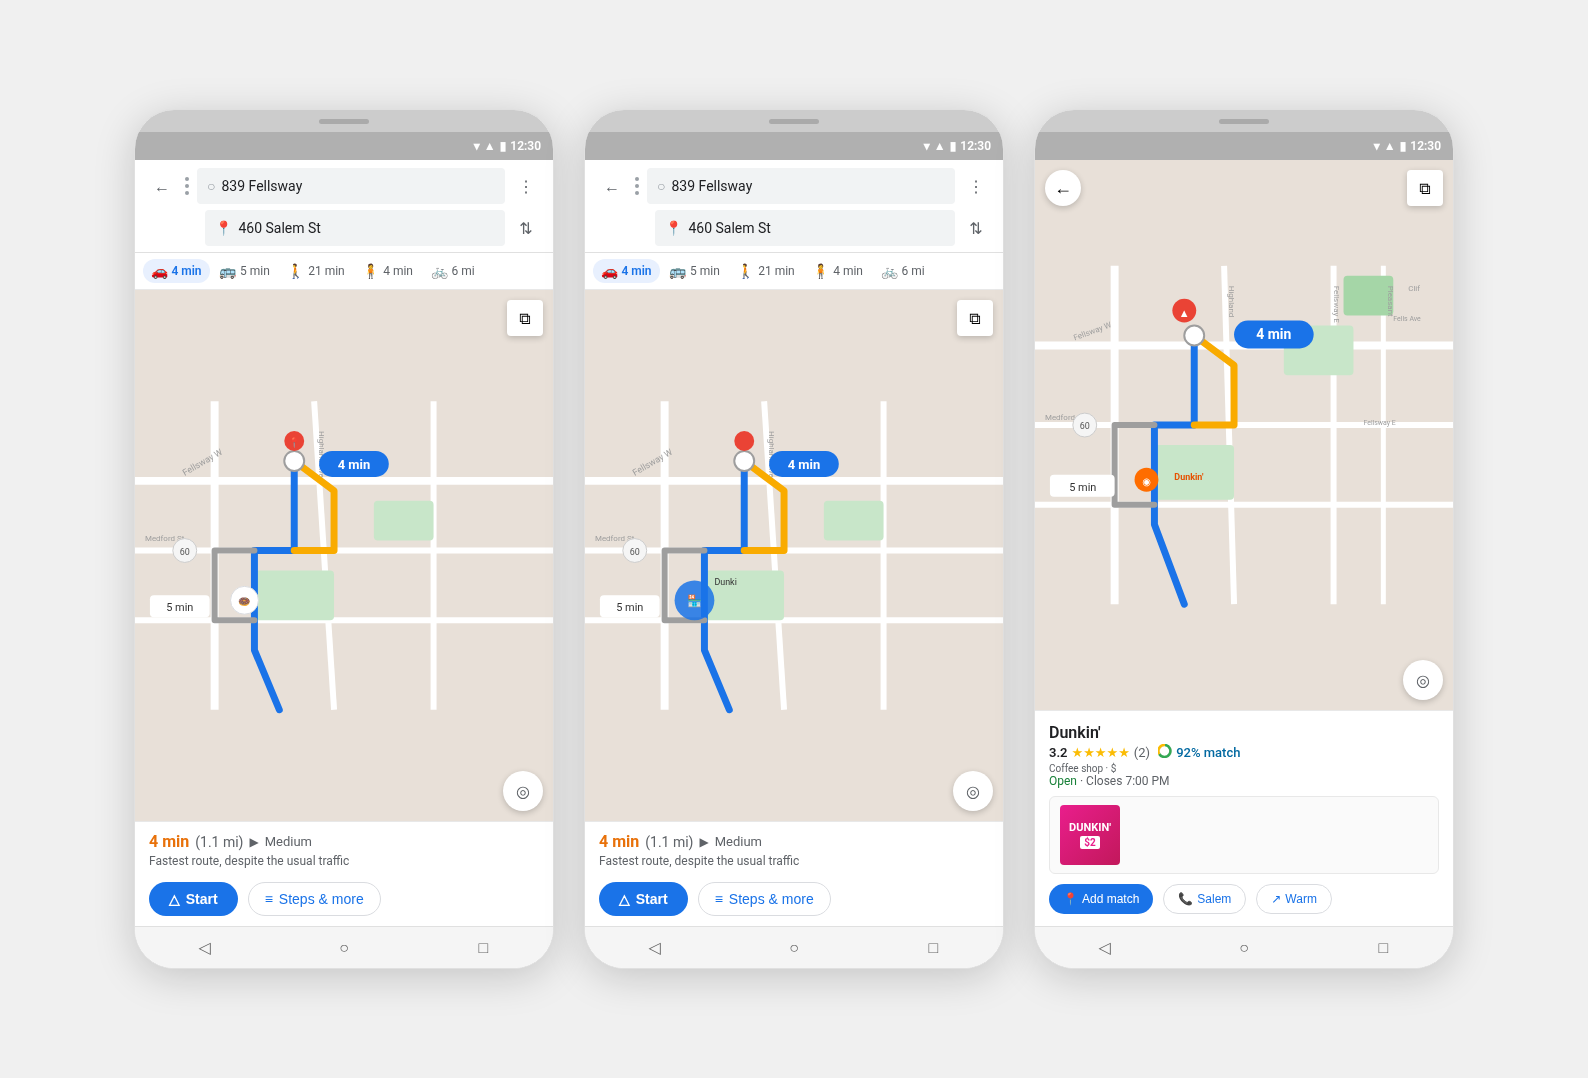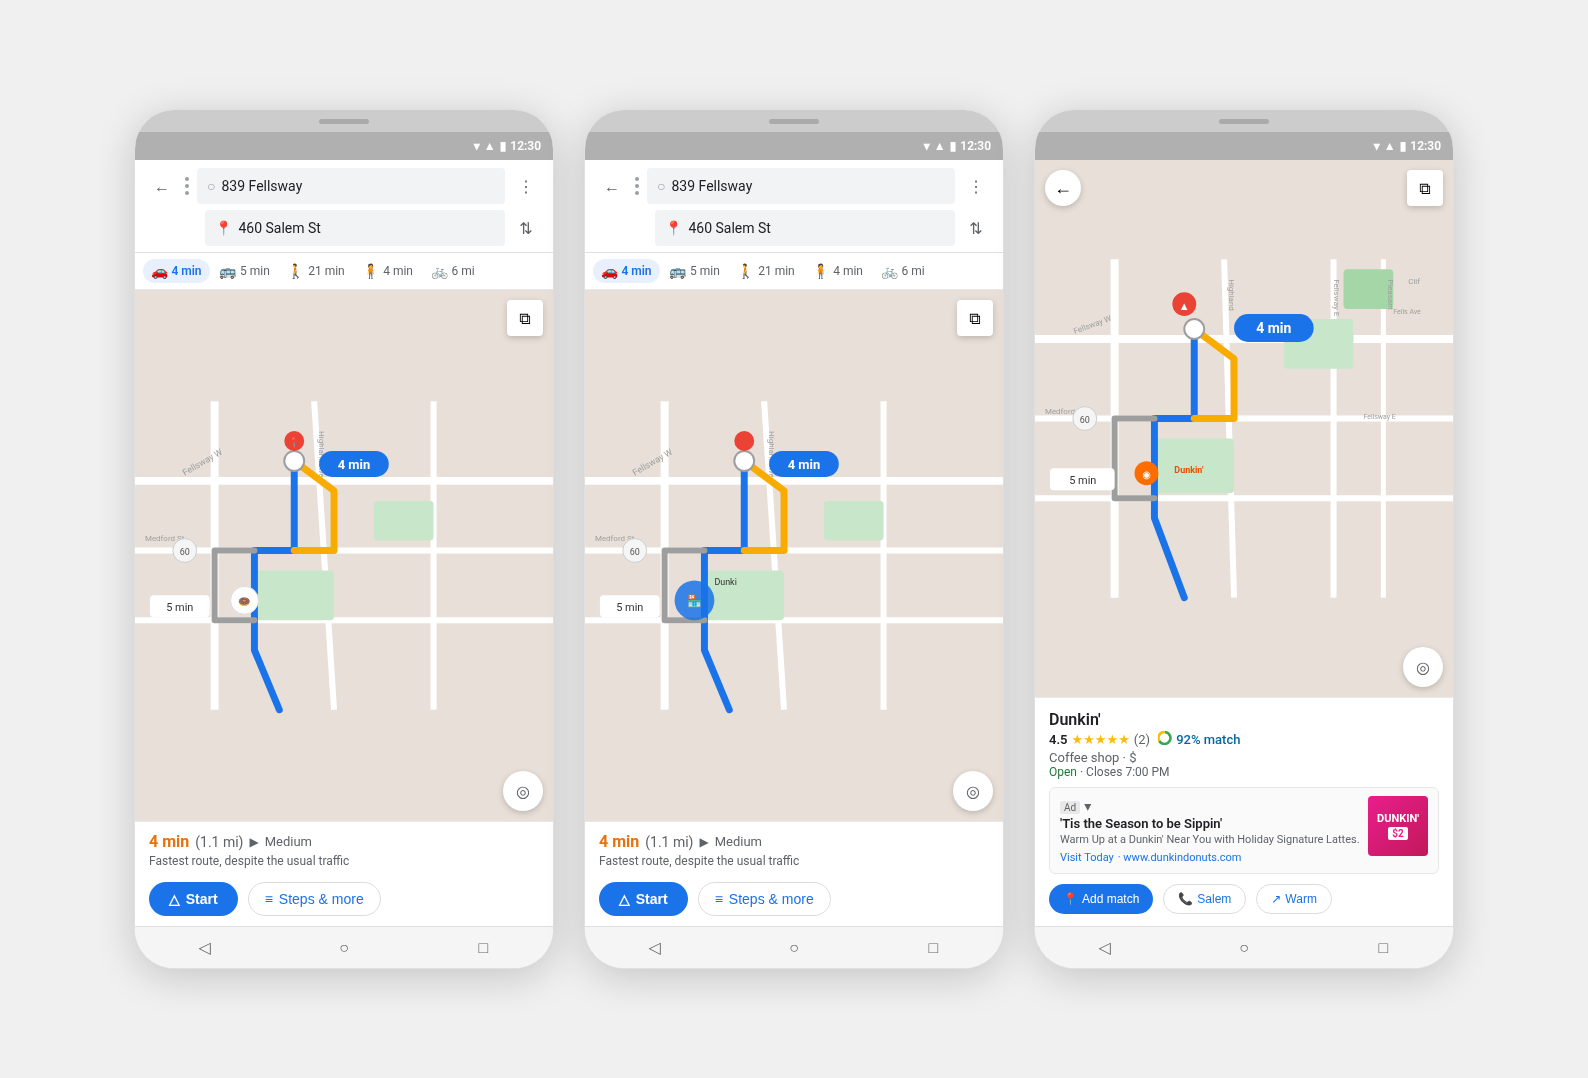--- a/index.html
+++ b/index.html
@@ -297,21 +297,21 @@
       color: #fbbc04;
     }
     .place-reviews {
       color: #5f6368;
     }
     .match-text {
       color: #0369a1;
       font-weight: 500;
     }
     .place-type {
-      font-size: 13px;
+      font-size: 10px;
       color: #5f6368;
       margin-top: 2px;
     }
     .place-hours {
       font-size: 12px;
       color: #5f6368;
     }
     .place-hours-open {
       color: #188038;
     }
@@ -762,48 +762,40 @@
           <span>⧉</span>
         </div>
         <div class="map-location-btn" style="bottom:10px;right:10px;">
           <span>◎</span>
         </div>
       </div>
 
       <div class="place-card">
         <div class="place-name">Dunkin'</div>
         <div class="place-rating-row">
-          <span class="place-rating">4.5</span>
+          <span class="place-rating">3.2</span>
           <span class="stars">★★★★★</span>
           <span class="place-reviews">(2)</span>
           <span style="margin-left:4px;">
             <svg width="14" height="14" viewBox="0 0 14 14">
               <circle cx="7" cy="7" r="6" fill="none" stroke="#e0e0e0" stroke-width="2"></circle>
               <path d="M7,1 A6,6 0 1,1 1.2,10" stroke="#34a853" stroke-width="2.5" fill="none"></path>
               <path d="M7,1 A6,6 0 0,0 1.2,10" stroke="#fbbc04" stroke-width="2.5" fill="none"></path>
             </svg>
           </span>
           <span class="match-text">92% match</span>
         </div>
         <div class="place-type">Coffee shop · $</div>
         <div class="place-hours">
           <span class="place-hours-open">Open</span>
           <span> · </span>
           <span>Closes 7:00 PM</span>
         </div>
 
         <div class="ad-banner">
-          <div class="ad-content">
-            <span class="ad-tag">Ad</span>
-            <span class="ad-dropdown"> ▾</span>
-            <div class="ad-title">'Tis the Season to be Sippin'</div>
-            <div class="ad-desc">Warm Up at a Dunkin' Near You with Holiday Signature Lattes.</div>
-            <span class="ad-link">Visit Today</span>
-            <span class="ad-link"> · <span>www.dunkindonuts.com</span></span>
-          </div>
           <div class="ad-img dunkin-ad-img">
             <div style="font-size:11px;font-weight:bold;">DUNKIN'</div>
             <div style="background:#fff;color:#e91e8c;font-size:10px;padding:1px 4px;border-radius:2px;margin-top:2px;">$2</div>
           </div>
         </div>
 
         <div class="place-actions">
           <button class="place-action-btn">
             <span>📍</span>
             <span>Add match</span>

